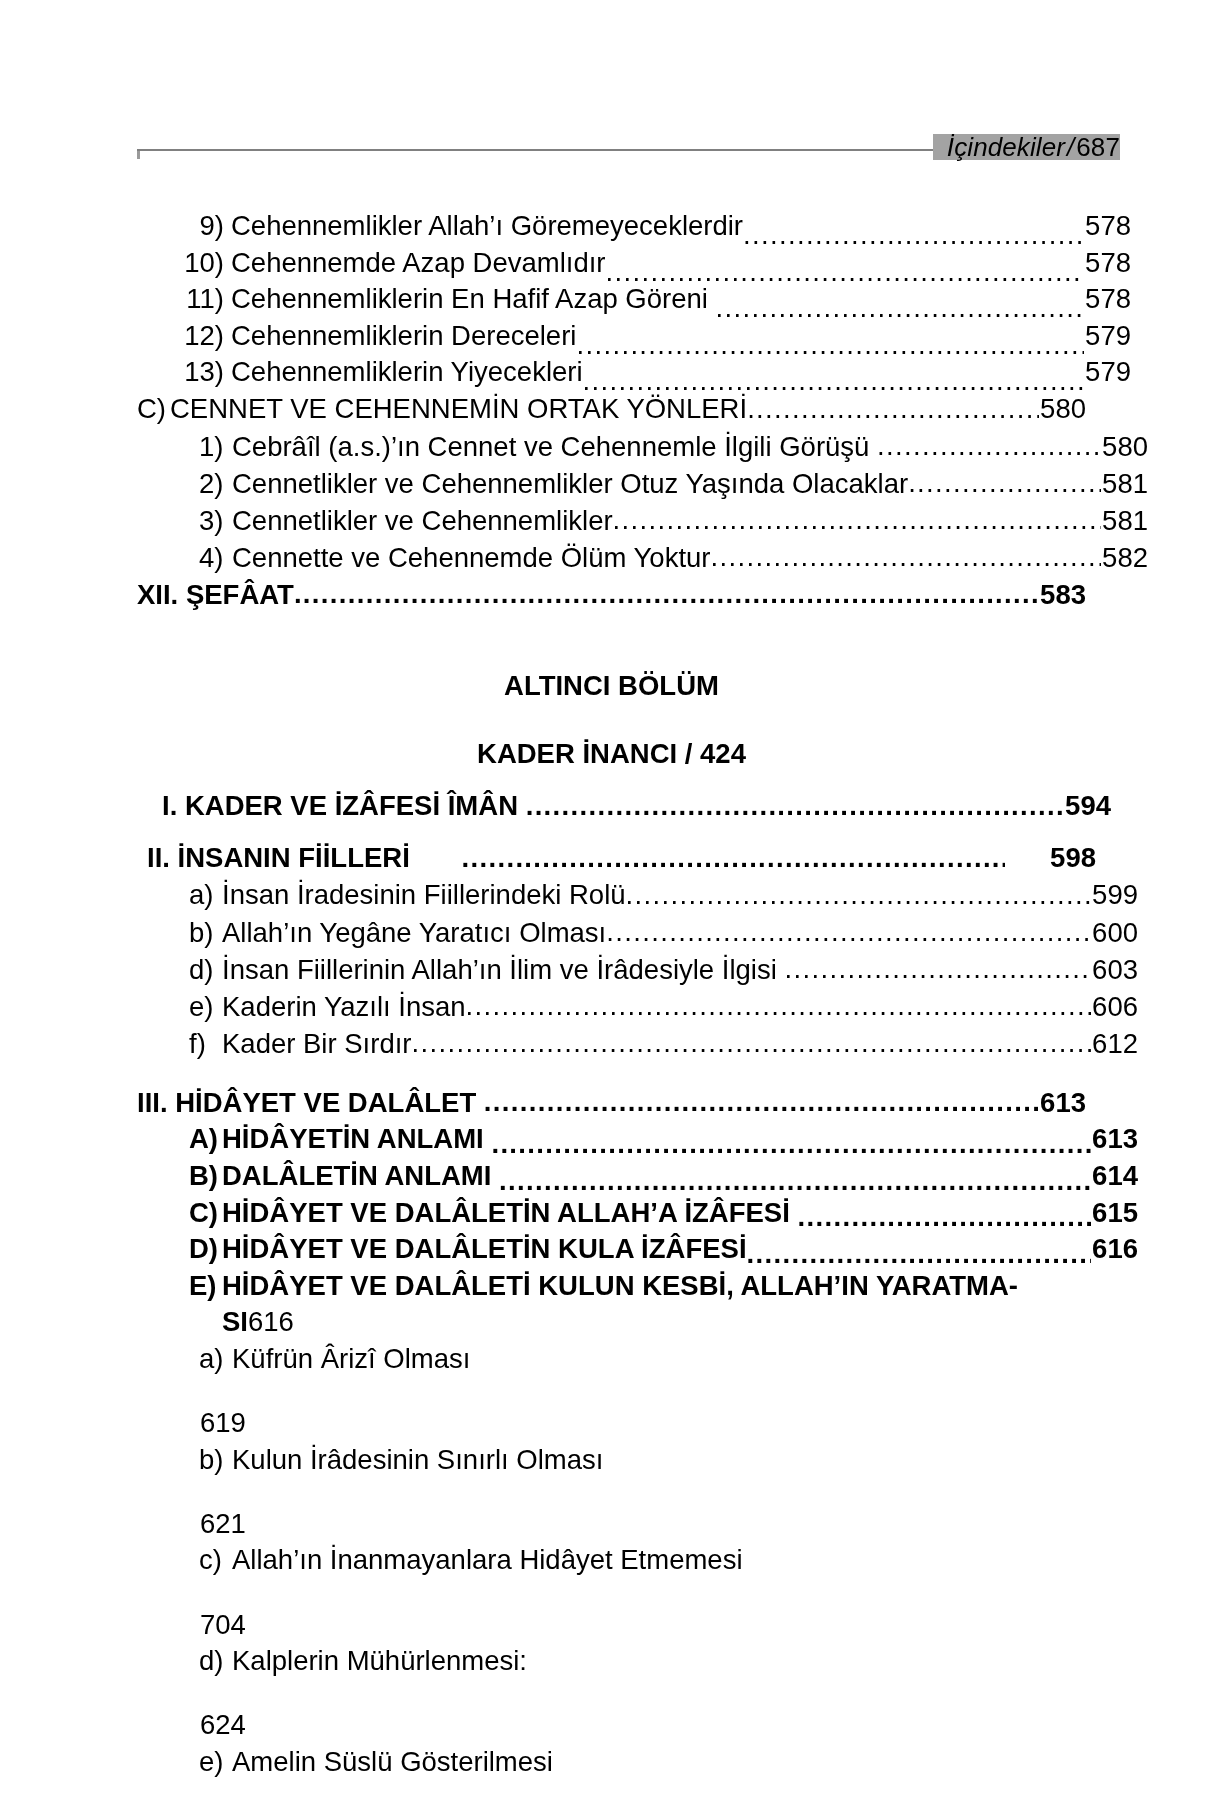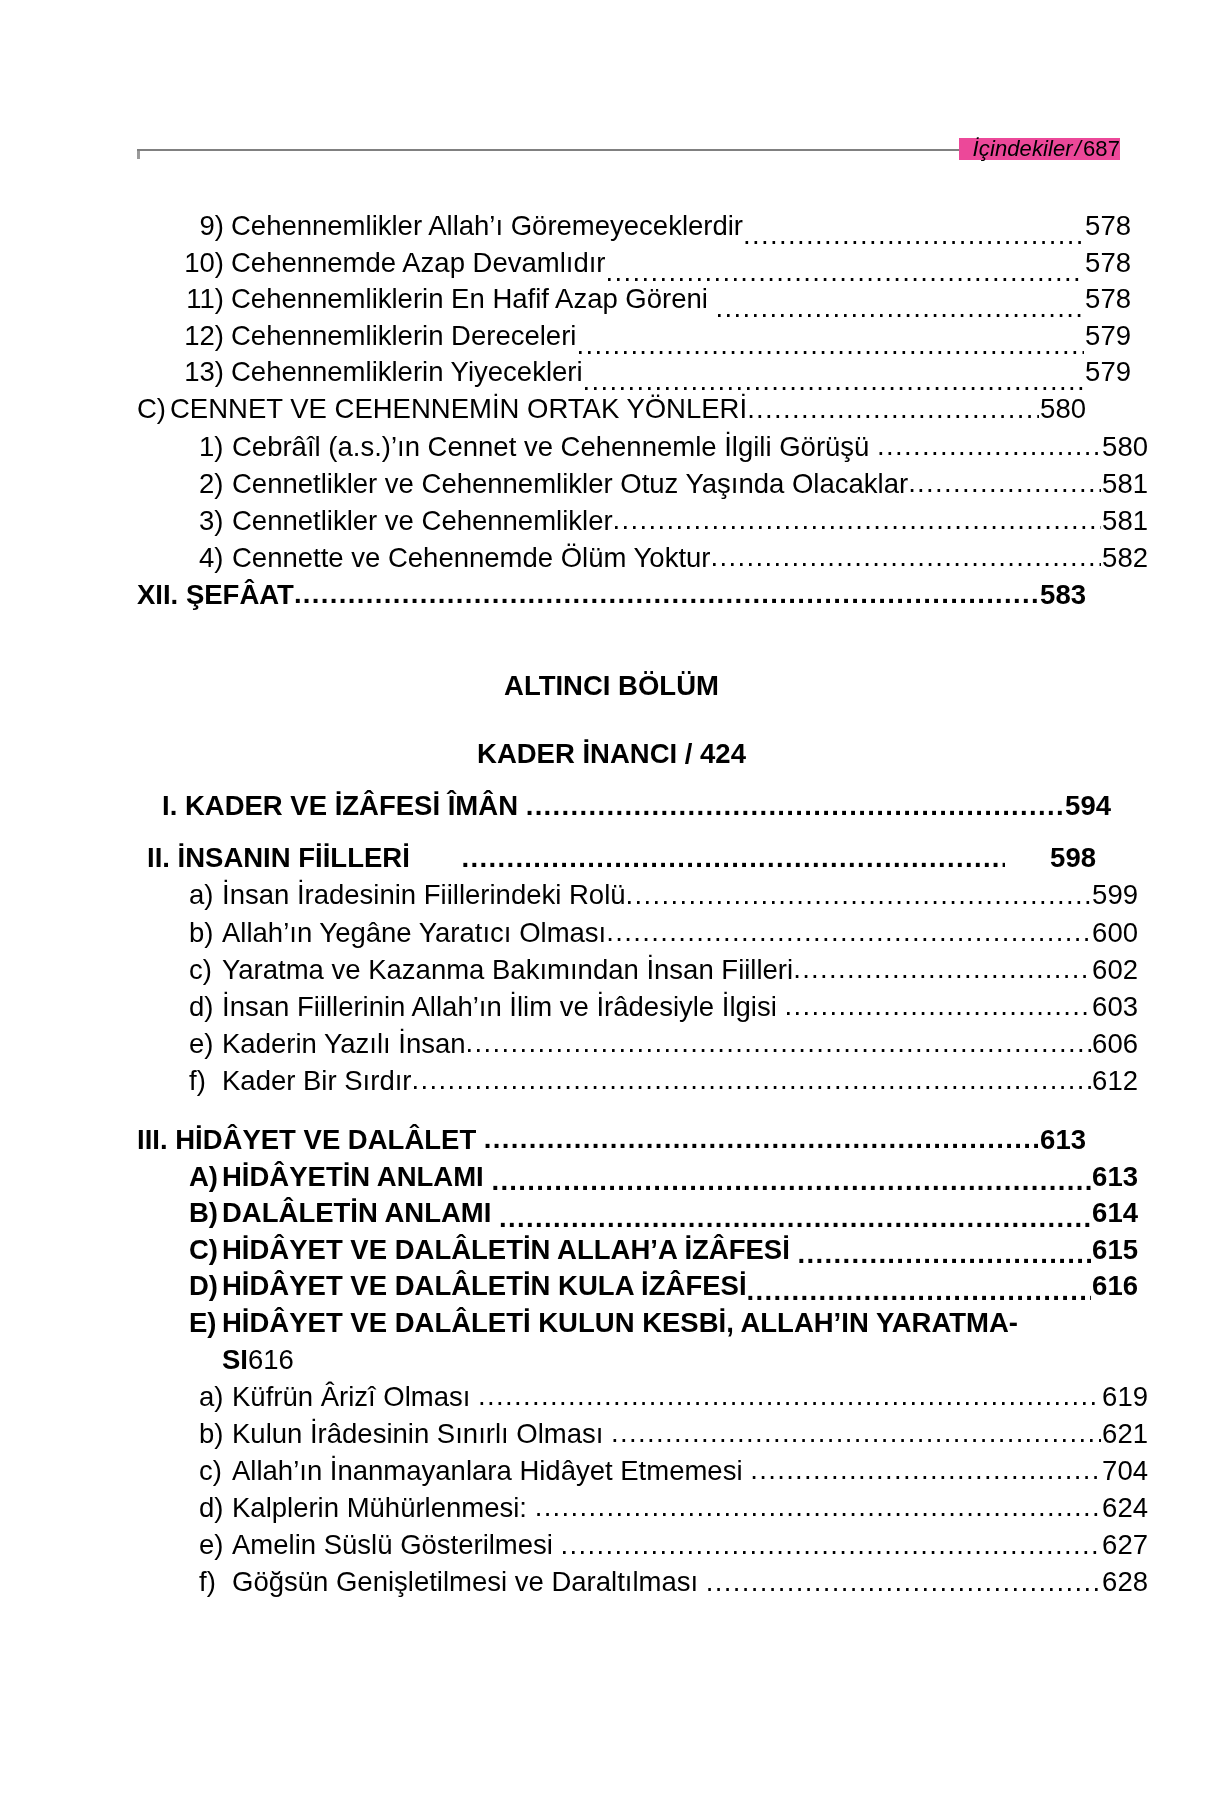--- a/index.html
+++ b/index.html
@@ -44,23 +44,23 @@
     content: "";
     position: absolute;
     left: 0;
     top: 2px;
     width: 3px;
     height: 8px;
     background: #9a9a9a;
   }
   .header-text {
     position: relative;
-    background: #ec4899;
+    background: #a3a3a3;
     padding-left: 14px;
-    font-size: 22px;
+    font-size: 26px;
     line-height: 1;
     letter-spacing: 0.1px;
     white-space: nowrap;
     z-index: 2;
   }
   .header-text .hdr-title {
     font-style: italic;
   }
   .header-text .hdr-sep {
     font-style: italic;
@@ -128,21 +128,21 @@
   
   .lvl-num   { padding-left: 45px; align-items: flex-end; }   
   .lvl-cap   { padding-left: 0px;  }   
   .lvl-sub   { padding-left: 62px; }   
   .lvl-rom   { padding-left: 0px;  }   
   .lvl-rom1  { padding-left: 25px; }   
   .lvl-rom2  { padding-left: 10px; gap: 44px; }   
   .lvl-rom3  { padding-left: 0px;  }   
   .lvl-letter{ padding-left: 52px; }   
   .lvl-LET   { padding-left: 52px; align-items: center; }   
-  .lvl-letter2{padding-left: 62px; }   
+  .lvl-letter2{padding-left: 62px; flex-direction: column; }   
 
   .bold { font-weight: bold; }
 
   .gap-sm { height: 15px; }
   .gap-md { height: 22px; }
 
   
   .chapter {
     text-align: center;
     font-weight: bold;
@@ -274,25 +274,20 @@
       <span class="label"><span class="marker marker-alpha">a)</span><span>İnsan İradesinin Fiillerindeki Rolü</span></span>
       <span class="leader"></span>
       <span class="page">599</span>
     </div>
     <div class="row lvl-letter">
       <span class="label"><span class="marker marker-alpha">b)</span><span>Allah’ın Yegâne Yaratıcı Olması</span></span>
       <span class="leader"></span>
       <span class="page">600</span>
     </div>
     <div class="row lvl-letter">
-      <span class="label"><span class="marker marker-alpha">c)</span><span>Yaratma ve Kazanma Bakımından İnsan Fiilleri</span></span>
-      <span class="leader"></span>
-      <span class="page">602</span>
-    </div>
-    <div class="row lvl-letter">
       <span class="label"><span class="marker marker-alpha">d)</span><span>İnsan Fiillerinin Allah’ın İlim ve İrâdesiyle İlgisi</span>&nbsp;</span>
       <span class="leader"></span>
       <span class="page">603</span>
     </div>
     <div class="row lvl-letter">
       <span class="label"><span class="marker marker-alpha">e)</span><span>Kaderin Yazılı İnsan</span></span>
       <span class="leader"></span>
       <span class="page">606</span>
     </div>
     <div class="row lvl-letter">

